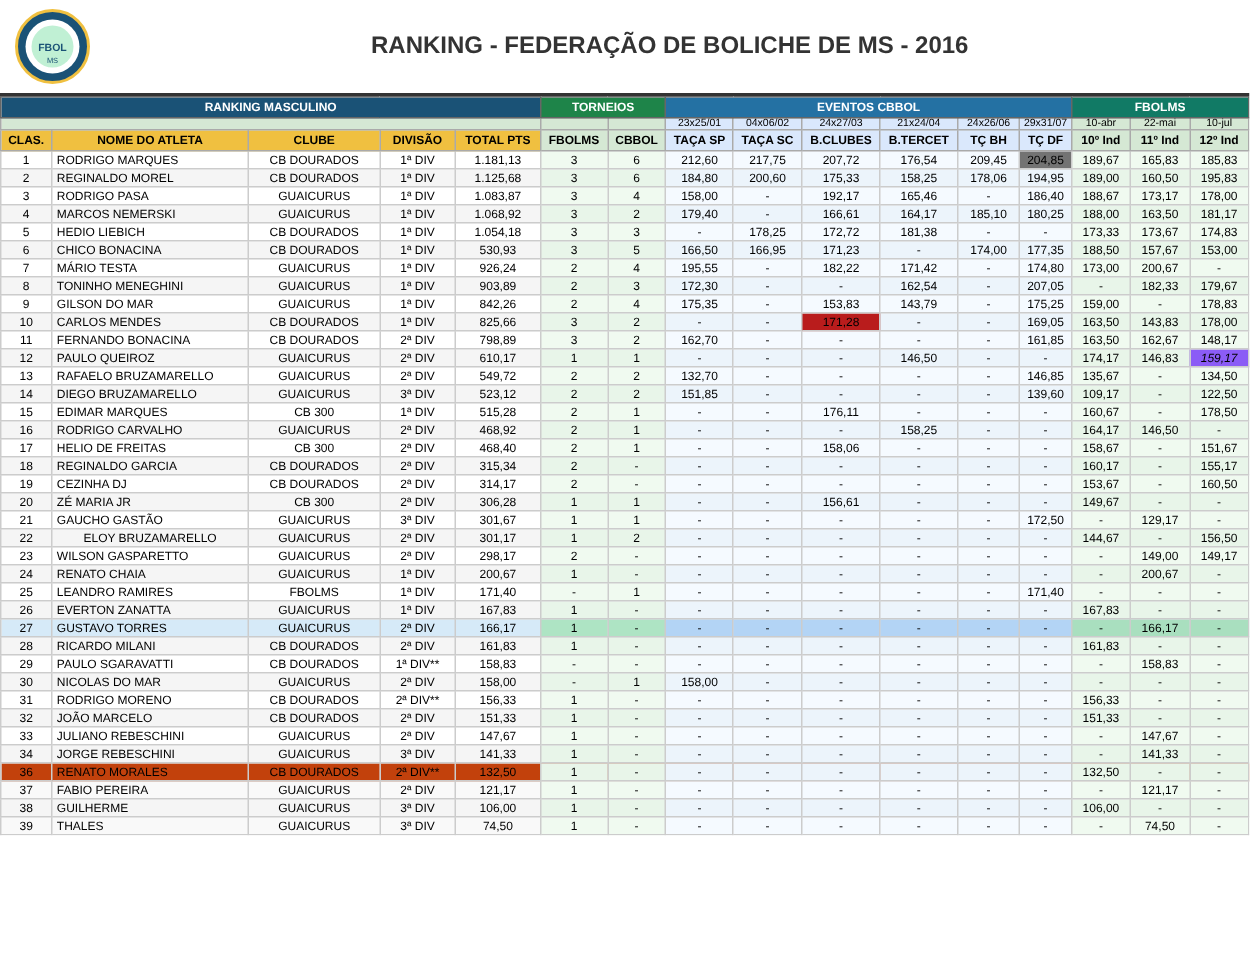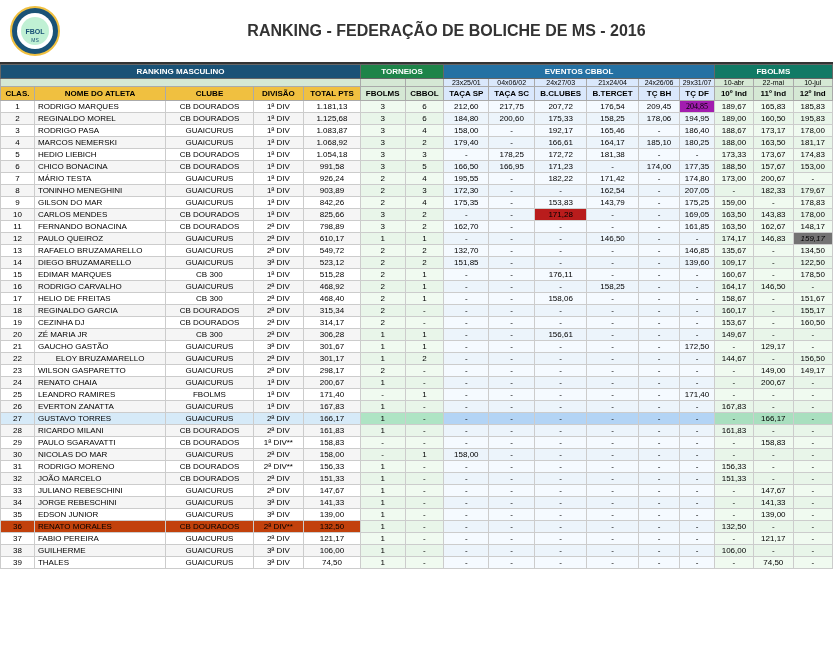--- a/index.html
+++ b/index.html
@@ -173,21 +173,21 @@
           <td>CB DOURADOS</td>
           <td>1ª DIV</td>
           <td>1.181,13</td>
           <td style="background: rgb(240, 250, 240);">3</td>
           <td style="background: rgb(240, 250, 240);">6</td>
           <td style="background: rgb(245, 250, 255);">212,60</td>
           <td style="background: rgb(245, 250, 255);">217,75</td>
           <td style="background: rgb(245, 250, 255);">207,72</td>
           <td style="background: rgb(245, 250, 255);">176,54</td>
           <td style="background: rgb(245, 250, 255);">209,45</td>
-          <td style="background: #a21caf; font-family: Liberation Serif, serif;">204,85</td>
+          <td style="background: #737373;">204,85</td>
           <td style="background: rgb(240, 250, 240);">189,67</td>
           <td style="background: rgb(240, 250, 240);">165,83</td>
           <td style="background: rgb(240, 250, 240);">185,83</td>
         </tr>
         <tr class="data-row" style="background: rgb(245, 245, 245);">
           <td>2</td>
           <td style="text-align: left;">REGINALDO MOREL</td>
           <td>CB DOURADOS</td>
           <td>1ª DIV</td>
           <td>1.125,68</td>
@@ -255,21 +255,21 @@
           <td style="background: rgb(245, 250, 255);">-</td>
           <td style="background: rgb(240, 250, 240);">173,33</td>
           <td style="background: rgb(240, 250, 240);">173,67</td>
           <td style="background: rgb(240, 250, 240);">174,83</td>
         </tr>
         <tr class="data-row" style="background: rgb(245, 245, 245);">
           <td>6</td>
           <td style="text-align: left;">CHICO BONACINA</td>
           <td>CB DOURADOS</td>
           <td>1ª DIV</td>
-          <td>991,58</td>
+          <td>530,93</td>
           <td style="background: rgb(232, 245, 233);">3</td>
           <td style="background: rgb(232, 245, 233);">5</td>
           <td style="background: rgb(236, 244, 251);">166,50</td>
           <td style="background: rgb(236, 244, 251);">166,95</td>
           <td style="background: rgb(236, 244, 251);">171,23</td>
           <td style="background: rgb(236, 244, 251);">-</td>
           <td style="background: rgb(236, 244, 251);">174,00</td>
           <td style="background: rgb(236, 244, 251);">177,35</td>
           <td style="background: rgb(232, 245, 233);">188,50</td>
           <td style="background: rgb(232, 245, 233);">157,67</td>
@@ -374,21 +374,21 @@
           <td style="background: rgb(232, 245, 233);">1</td>
           <td style="background: rgb(232, 245, 233);">1</td>
           <td style="background: rgb(236, 244, 251);">-</td>
           <td style="background: rgb(236, 244, 251);">-</td>
           <td style="background: rgb(236, 244, 251);">-</td>
           <td style="background: rgb(236, 244, 251);">146,50</td>
           <td style="background: rgb(236, 244, 251);">-</td>
           <td style="background: rgb(236, 244, 251);">-</td>
           <td style="background: rgb(232, 245, 233);">174,17</td>
           <td style="background: rgb(232, 245, 233);">146,83</td>
-          <td style="background: #737373; font-style: italic;">159,17</td>
+          <td style="background: #8b5cf6; font-style: italic;">159,17</td>
         </tr>
         <tr class="data-row">
           <td>13</td>
           <td style="text-align: left;">RAFAELO BRUZAMARELLO</td>
           <td>GUAICURUS</td>
           <td>2ª DIV</td>
           <td>549,72</td>
           <td style="background: rgb(240, 250, 240);">2</td>
           <td style="background: rgb(240, 250, 240);">2</td>
           <td style="background: rgb(245, 250, 255);">132,70</td>
@@ -772,38 +772,20 @@
           <td style="background: rgb(236, 244, 251);">-</td>
           <td style="background: rgb(236, 244, 251);">-</td>
           <td style="background: rgb(236, 244, 251);">-</td>
           <td style="background: rgb(236, 244, 251);">-</td>
           <td style="background: rgb(236, 244, 251);">-</td>
           <td style="background: rgb(236, 244, 251);">-</td>
           <td style="background: rgb(232, 245, 233);">-</td>
           <td style="background: rgb(232, 245, 233);">141,33</td>
           <td style="background: rgb(232, 245, 233);">-</td>
         </tr>
-        <tr class="data-row">
-          <td>35</td>
-          <td style="text-align: left;">EDSON JUNIOR</td>
-          <td>GUAICURUS</td>
-          <td>3ª DIV</td>
-          <td>139,00</td>
-          <td style="background: rgb(240, 250, 240);">1</td>
-          <td style="background: rgb(240, 250, 240);">-</td>
-          <td style="background: rgb(245, 250, 255);">-</td>
-          <td style="background: rgb(245, 250, 255);">-</td>
-          <td style="background: rgb(245, 250, 255);">-</td>
-          <td style="background: rgb(245, 250, 255);">-</td>
-          <td style="background: rgb(245, 250, 255);">-</td>
-          <td style="background: rgb(245, 250, 255);">-</td>
-          <td style="background: rgb(240, 250, 240);">-</td>
-          <td style="background: rgb(240, 250, 240);">139,00</td>
-          <td style="background: rgb(240, 250, 240);">-</td>
-        </tr>
         <tr class="data-row" style="background: #c2410c;">
           <td>36</td>
           <td style="text-align: left;">RENATO MORALES</td>
           <td>CB DOURADOS</td>
           <td>2ª DIV**</td>
           <td>132,50</td>
           <td style="background: rgb(232, 245, 233);">1</td>
           <td style="background: rgb(232, 245, 233);">-</td>
           <td style="background: rgb(236, 244, 251);">-</td>
           <td style="background: rgb(236, 244, 251);">-</td>

